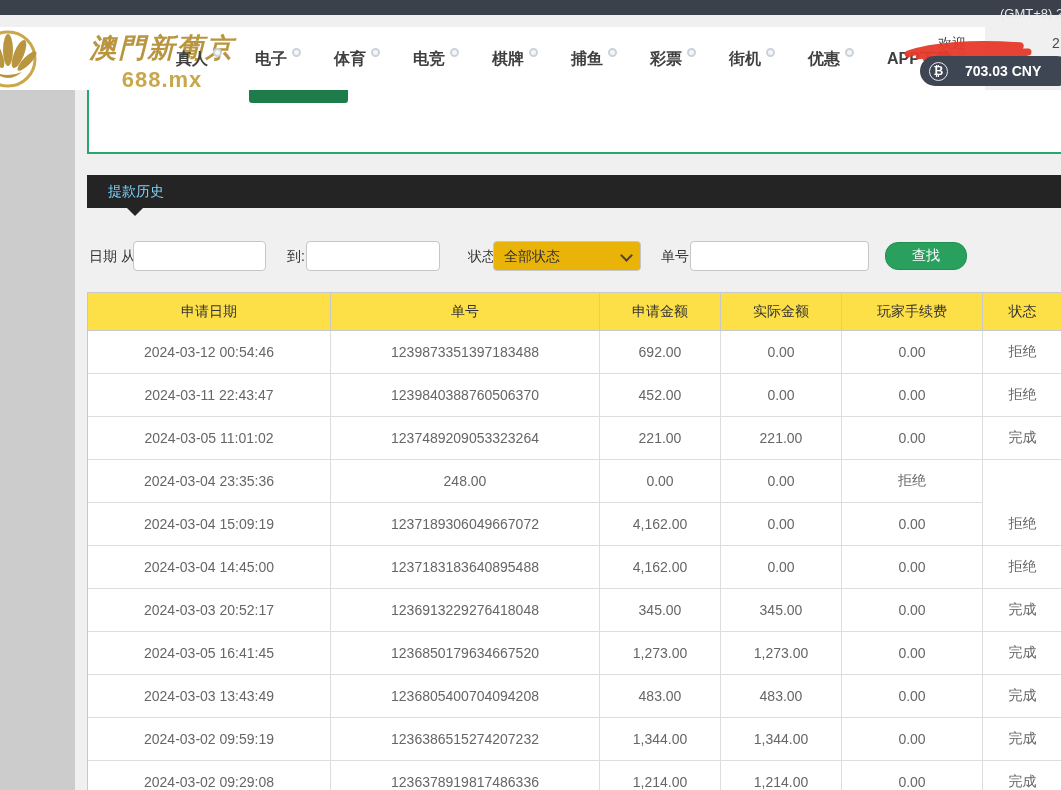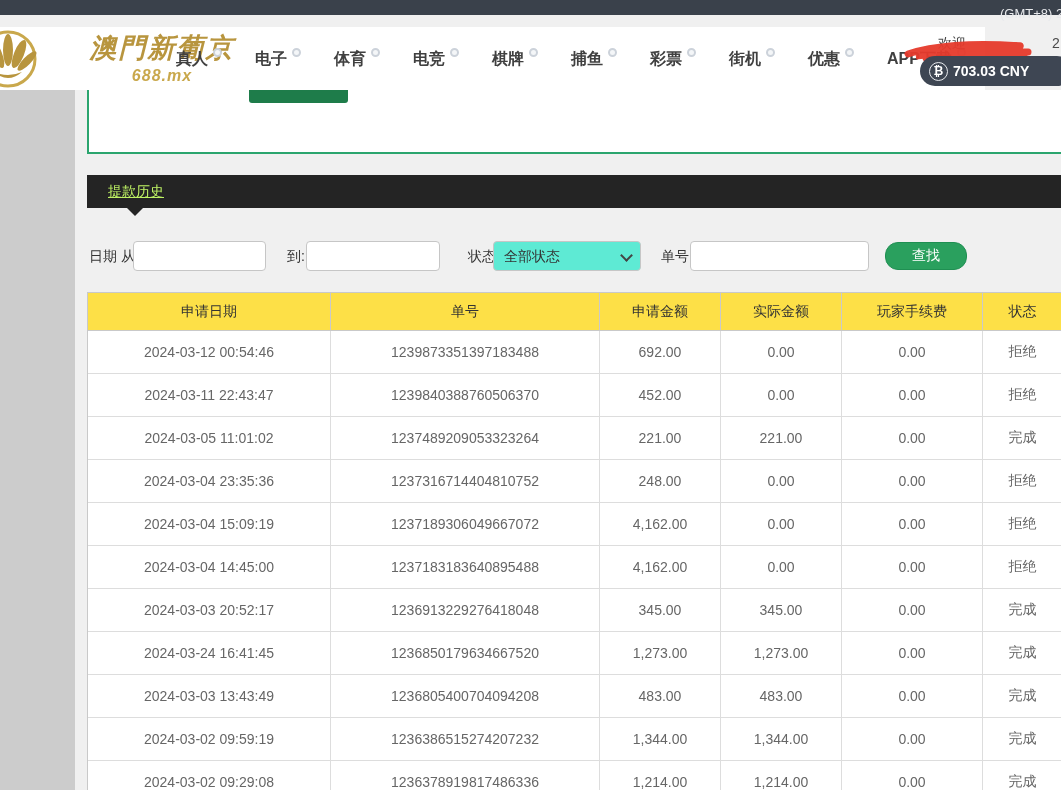--- a/index.html
+++ b/index.html
@@ -12,60 +12,60 @@
   }
   
   .topbar { position:absolute; left:0; top:0; width:1061px; height:15px; background:#3a414b; }
   .topbar .tz { position:absolute; left:1000px; top:6px; font-size:13px; color:#e7e9ec; white-space:nowrap; }
   
   .header { position:absolute; left:0; top:27px; width:985px; height:63px; background:#ffffff; }
   .logo-emblem { position:absolute; left:-50px; top:1px; width:124px; height:62px; }
   .logo-text { position:absolute; left:82px; top:3px; width:160px; text-align:center; }
   .logo-brand { font-family:"DejaVu Serif","Liberation Serif",serif; font-style:italic; font-weight:bold;
     font-size:27px; color:#b8953e; letter-spacing:2px; white-space:nowrap; }
-  .logo-domain { font-size:16px; color:#c9a84c; font-weight:bold; letter-spacing:1px; margin-top:1px;font-style:italic; }
+  .logo-domain { font-size:22px; color:#c9a84c; font-weight:bold; letter-spacing:1px; margin-top:1px; }
   .nav { position:absolute; left:176px; top:0; height:63px; display:flex; align-items:center; gap:33px; }
   .nav-item { display:flex; align-items:flex-start; cursor:pointer; white-space:nowrap;font-weight:bold; }
   .nav-label { font-size:16px; color:#404040; line-height:22px; }
   .nav-badge { width:9px; height:9px; border:2px solid #ccd2da; border-radius:50%; background:#f4f6f8;
     margin-left:5px; margin-top:0px; }
   .welcome { position:absolute; left:938px; top:8px; font-size:14px; color:#4a4a4a; white-space:nowrap; }
   .welcome .suffix { margin-left:86px; }
   .scribble { position:absolute; left:902px; top:5px; width:140px; height:32px; pointer-events:none; }
   .balance-pill { position:absolute; left:920px; top:29px; width:152px; height:30px; border-radius:15px;
     background:#3e4653; display:flex; align-items:center; padding-left:9px; }
   .btc-icon { width:19px; height:19px; border:1.5px solid #e8eaee; border-radius:50%; color:#fff;
     font-size:12px; font-weight:bold; display:flex; align-items:center; justify-content:center; }
-  .balance-amount { color:#ffffff; font-size:14px; font-weight:bold; margin-left:5px; }
+  .balance-amount { color:#ffffff; font-size:14px; font-weight:bold; margin-left:17px; }
   
   .left-strip { position:absolute; left:0; top:90px; width:75px; height:700px; background:#cccccc; }
   
   .promo-box { position:absolute; left:87px; top:90px; width:990px; height:64px; background:#ffffff;
     border-left:2px solid #2ba56e; border-bottom:2px solid #2ba56e; }
   .promo-btn { position:absolute; left:249px; top:90px; width:99px; height:13px; background:#1e7c4a;
     border-radius:0 0 3px 3px; cursor:pointer; }
   
   .panel-bar { position:absolute; left:87px; top:175px; width:990px; height:33px; background:#242424; }
-  .panel-title { position:absolute; left:21px; top:0; line-height:33px; color:#bef264; font-size:14px;text-decoration:underline; }
+  .panel-title { position:absolute; left:21px; top:0; line-height:33px; color:#7dd3fc; font-size:14px; }
   .panel-arrow { position:absolute; left:40px; top:33px; width:0; height:0;
     border-left:8px solid transparent; border-right:8px solid transparent; border-top:8px solid #242424; }
   
   .filters { position:absolute; left:0; top:0; width:1061px; height:0; }
   .flabel { position:absolute; top:248px; font-size:14px; color:#333; white-space:nowrap; }
   .lbl-from { left:89px; }
   .lbl-to { left:287px; }
   .lbl-status { left:468px; }
   .lbl-order { left:661px; }
   .finput { position:absolute; top:241px; height:30px; border:1px solid #c6c6c6; border-radius:4px;
     background:#fff; font-size:14px; padding:0 8px; outline:none; }
   .inp-from { left:133px; width:133px; }
   .inp-to { left:306px; width:134px; }
   .sel-wrap { position:absolute; left:493px; top:241px; width:148px; height:30px; }
   .sel-wrap select { position:absolute; left:0; top:0; width:100%; height:100%; border:1px solid #c6c6c6;
-    border-radius:4px; background:#5eead4; font-size:14px; appearance:none; -webkit-appearance:none;
+    border-radius:4px; background:#eab308; font-size:14px; appearance:none; -webkit-appearance:none;
     padding-left:10px; color:#333; cursor:pointer; outline:none; }
   .sel-chevron { position:absolute; right:10px; top:10px; width:9px; height:9px; pointer-events:none;
     border-left:2px solid #444; border-bottom:2px solid #444; transform:rotate(-45deg); }
   .inp-order { left:690px; width:179px; }
   .search-btn { position:absolute; left:885px; top:242px; width:82px; height:28px; background:#2aa05e;
     border:1px solid #1f8f52; border-radius:13px; color:#fff; font-size:14px; cursor:pointer;
     font-family:inherit; }
   
   .table { position:absolute; left:87px; top:292px; width:976px; background:#fff;
     border-left:1px solid #c9c9c9; border-top:1px solid #c9c9c9; }
@@ -217,21 +217,20 @@
       <div class="t-row">
         <div class="t-cell">2024-03-05 11:01:02</div>
         <div class="t-cell">1237489209053323264</div>
         <div class="t-cell">221.00</div>
         <div class="t-cell">221.00</div>
         <div class="t-cell">0.00</div>
         <div class="t-cell status-completed">完成</div>
       </div>
       <div class="t-row">
         <div class="t-cell">2024-03-04 23:35:36</div>
-        <div class="t-cell">1237316714404810752</div>
         <div class="t-cell">248.00</div>
         <div class="t-cell">0.00</div>
         <div class="t-cell">0.00</div>
         <div class="t-cell status-rejected">拒绝</div>
       </div>
       <div class="t-row">
         <div class="t-cell">2024-03-04 15:09:19</div>
         <div class="t-cell">1237189306049667072</div>
         <div class="t-cell">4,162.00</div>
         <div class="t-cell">0.00</div>
@@ -248,21 +247,21 @@
       </div>
       <div class="t-row">
         <div class="t-cell">2024-03-03 20:52:17</div>
         <div class="t-cell">1236913229276418048</div>
         <div class="t-cell">345.00</div>
         <div class="t-cell">345.00</div>
         <div class="t-cell">0.00</div>
         <div class="t-cell status-completed">完成</div>
       </div>
       <div class="t-row">
-        <div class="t-cell">2024-03-24 16:41:45</div>
+        <div class="t-cell">2024-03-05 16:41:45</div>
         <div class="t-cell">1236850179634667520</div>
         <div class="t-cell">1,273.00</div>
         <div class="t-cell">1,273.00</div>
         <div class="t-cell">0.00</div>
         <div class="t-cell status-completed">完成</div>
       </div>
       <div class="t-row">
         <div class="t-cell">2024-03-03 13:43:49</div>
         <div class="t-cell">1236805400704094208</div>
         <div class="t-cell">483.00</div>

